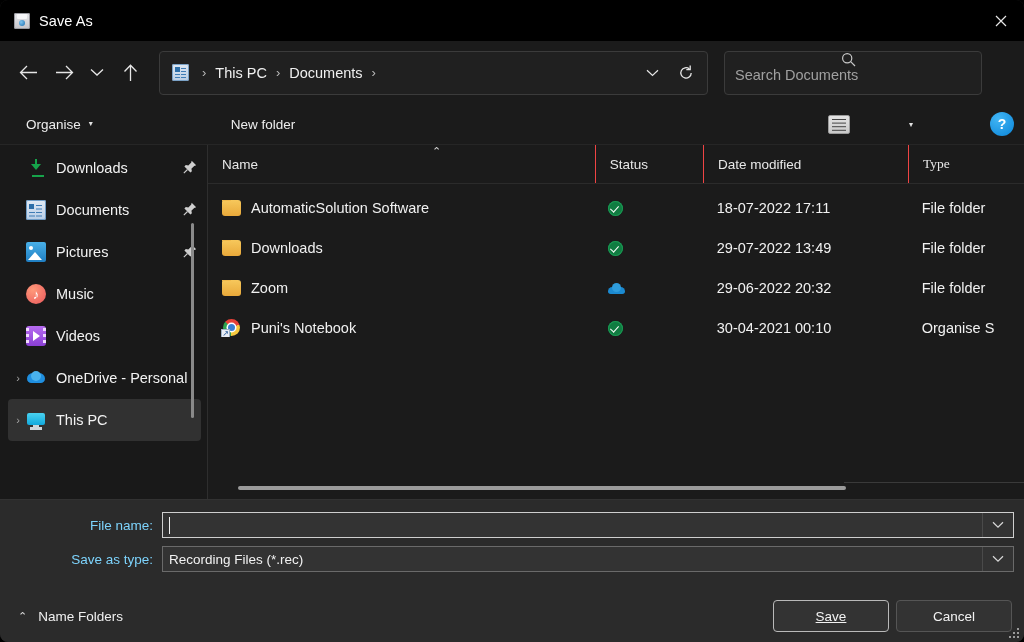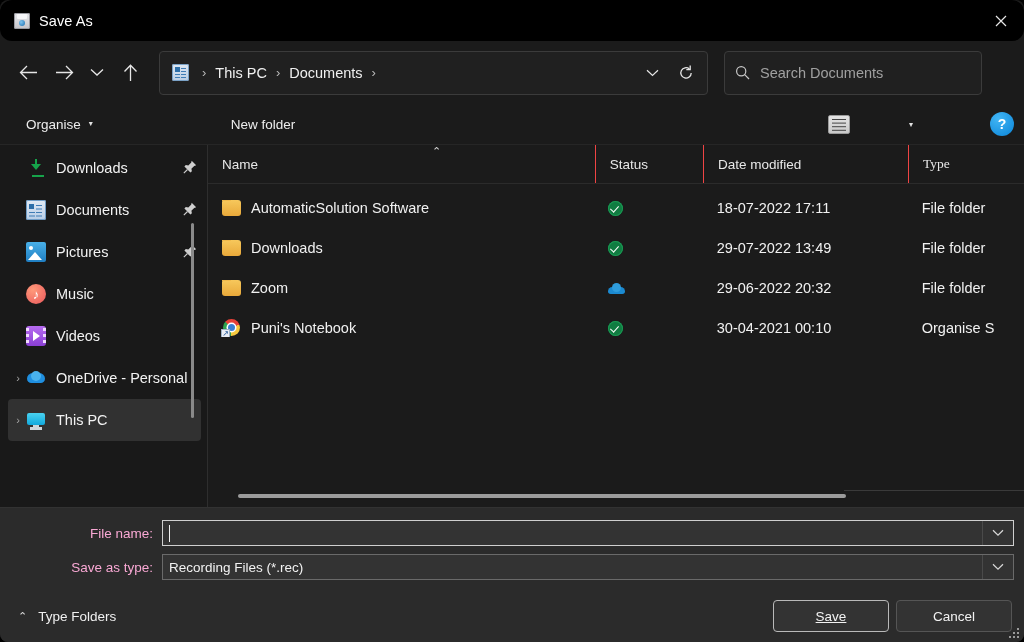--- a/index.html
+++ b/index.html
@@ -27,21 +27,20 @@
   }
 
   
   .titlebar {
     height: 41px;
     min-height: 41px;
     background: #000000;
     display: flex;
     align-items: center;
     position: relative;
-    border-radius: 12px;
   }
   .title-icon {
     width: 16px;
     height: 16px;
     margin-left: 14px;
     margin-right: 9px;
     position: relative;
     background: linear-gradient(#e9e9ec, #c3c4c9);
     border-radius: 2px;
     box-shadow: inset 0 0 0 1px #9a9ba1;
@@ -164,20 +163,21 @@
     margin-left: 16px;
     width: 258px;
     height: 44px;
     box-sizing: border-box;
     background: #202020;
     border: 1px solid #3b3b3b;
     border-radius: 4px;
     display: flex;
     align-items: center;
     padding: 0 10px;
+    flex-direction: column;
   }
   .search-box .mag { color: #c8c8c8; margin-right: 10px; display: flex; }
   .search-input {
     background: transparent;
     border: 0;
     outline: none;
     color: #f1f1f1;
     font-size: 14.5px;
     font-family: "Liberation Sans", sans-serif;
     width: 100%;
@@ -628,27 +628,27 @@
     background: #2b2b2b;
     padding: 12px 10px 10px 10px;
     border-top: 1px solid #323232;
   }
   .form-row {
     display: flex;
     align-items: center;
     height: 26px;
     margin-bottom: 8px;
   }
-  .form-row:last-child { margin-bottom: 0; }
+  .form-row:last-child { margin-bottom: 8px; }
   .form-label {
     width: 152px;
     text-align: right;
     padding-right: 9px;
     font-size: 13.5px;
-    color: #f9a8d4;
+    color: #7dd3fc;
     box-sizing: border-box;
   }
   .combo {
     flex: 1 1 auto;
     height: 26px;
     box-sizing: border-box;
     background: #333333;
     border: 1px solid #6a6a6a;
     display: flex;
     align-items: center;
@@ -982,21 +982,21 @@
               <path d="M1 1.3 L6 6.2 L11 1.3" stroke="#d8d8d8" stroke-width="1.2" fill="none"></path>
             </svg>
         </span>
       </div>
     </div>
   </div>
 
   <div class="footer">
     <div class="hide-folders">
       <span class="up">⌃</span>
-      <span>Type Folders</span>
+      <span>Name Folders</span>
     </div>
     <div class="footer-spacer"></div>
     <div class="btn primary">Save</div>
     <div class="btn">Cancel</div>
     <div class="grip">
       <i style="right:0;bottom:0;"></i>
       <i style="right:4px;bottom:0;"></i>
       <i style="right:8px;bottom:0;"></i>
       <i style="right:0;bottom:4px;"></i>
       <i style="right:4px;bottom:4px;"></i>

